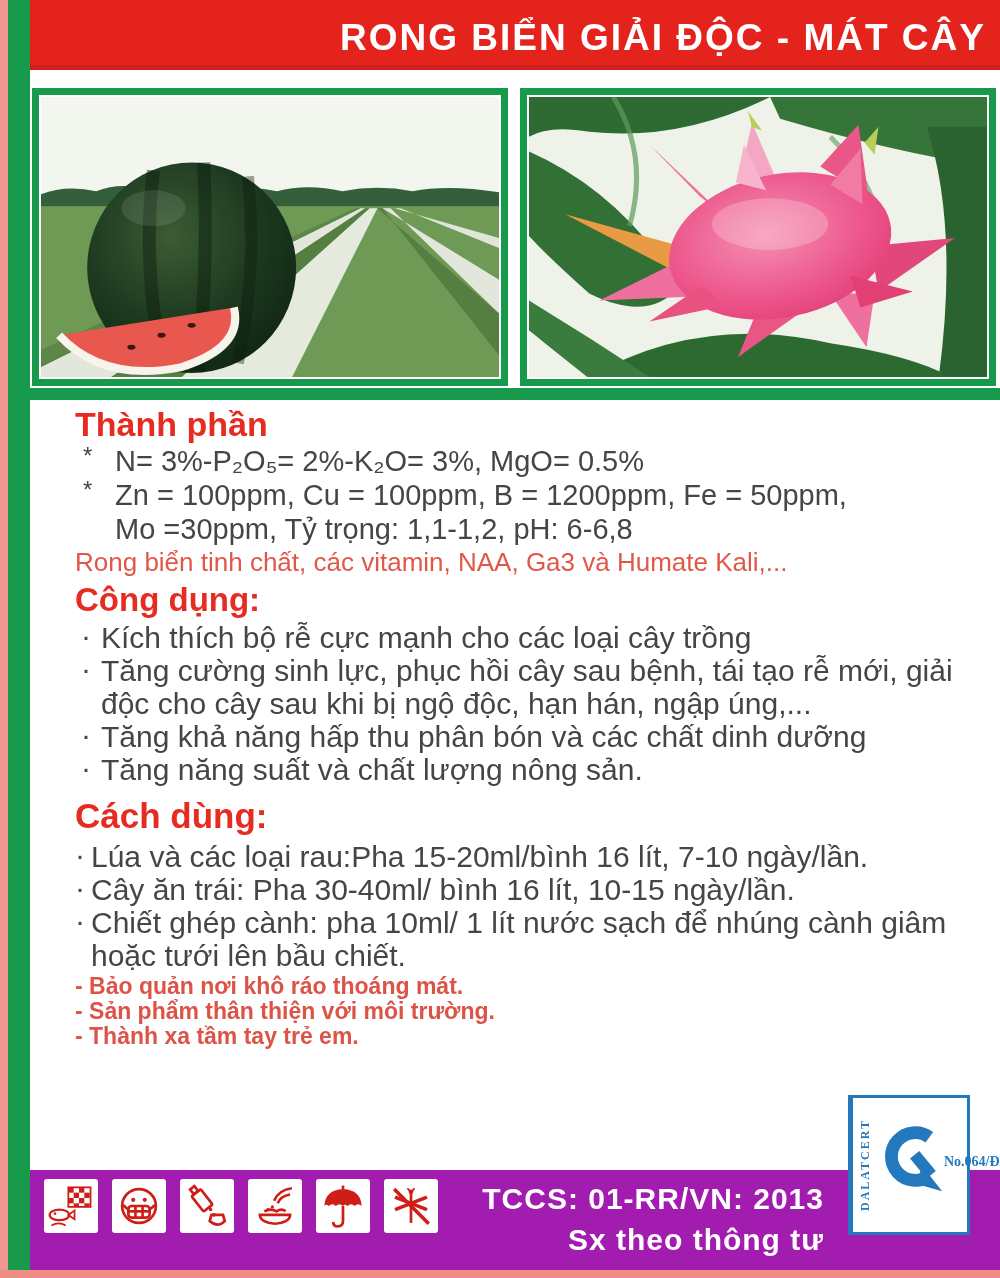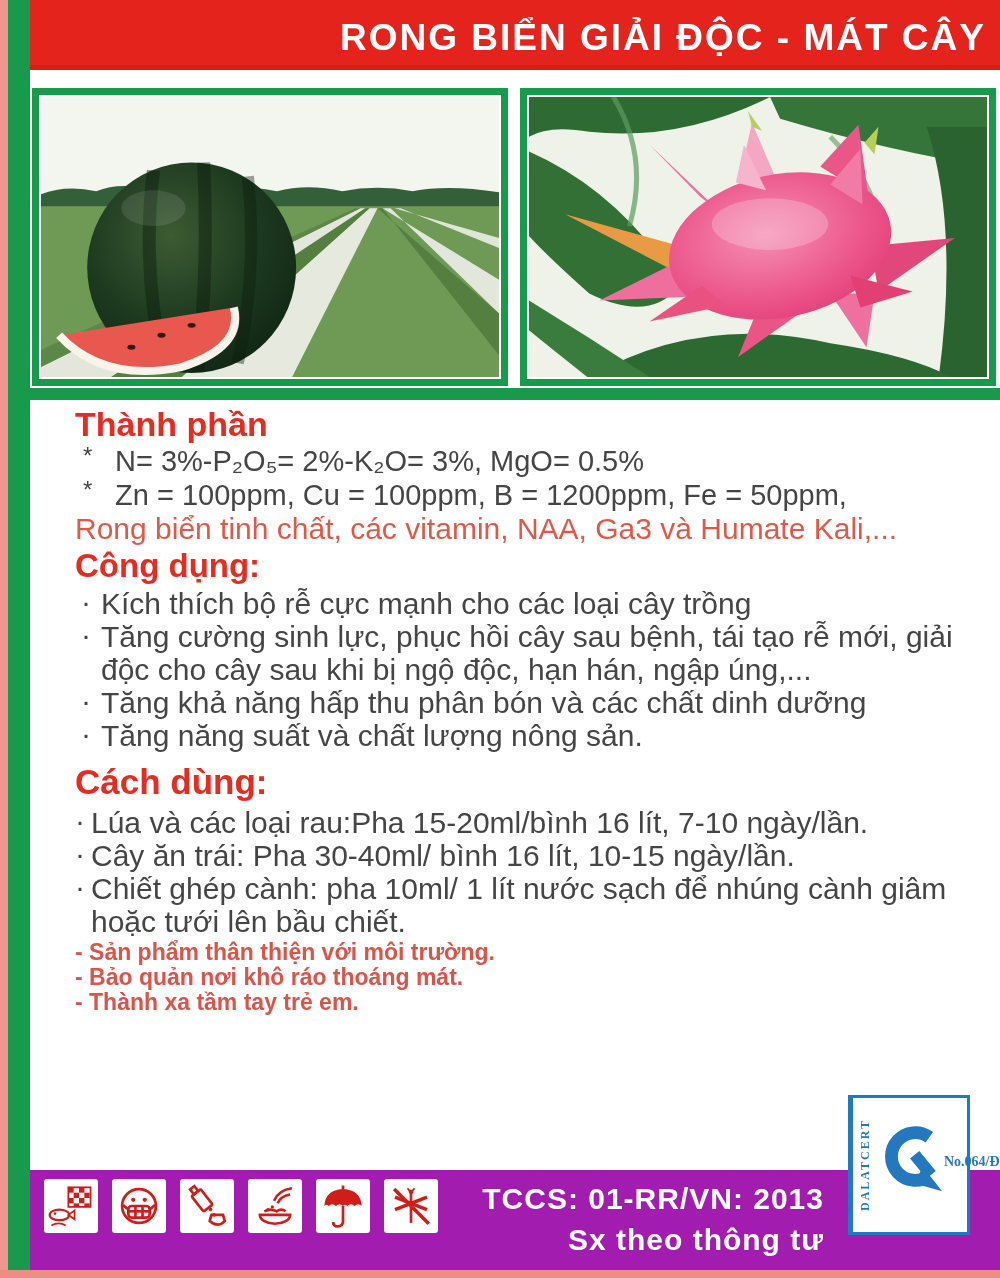--- a/index.html
+++ b/index.html
@@ -19,21 +19,21 @@
   .photo{flex:1;height:298px;box-sizing:border-box;border:7px solid #179a4b;background:#ffffff;padding:2px;}
   .photo svg{width:100%;height:100%;display:block;}
   .green-divider{margin-top:2px;height:12px;background:#179a4b;}
   
   .body{height:775px;overflow:hidden;padding:2px 20px 0 45px;box-sizing:border-box;color:#454545;}
   .h-red{color:#e62b21;font-weight:bold;font-size:34px;line-height:40px;margin:2px 0 0 0;}
   .h-red.big{font-size:35px;line-height:44px;margin-top:8px;}
   .comp-line{position:relative;font-size:29px;line-height:34px;padding-left:40px;}
   .comp-line .star{position:absolute;left:8px;top:-5px;font-size:24px;color:#454545;}
   .h-navy{color:#38389a;font-weight:bold;font-size:28px;line-height:34px;margin:6px 0 0 0;}
-  .salmon{color:#e25848;font-size:30px;line-height:33px;}
+  .salmon{color:#e25848;font-size:26px;line-height:33px;}
   .blist{margin:2px 0 0 0;}
   .blist .item{position:relative;font-size:30px;line-height:33px;padding-left:26px;}
   .blist .item .dot{position:absolute;left:6px;top:-2px;color:#454545;}
   .clist .item{padding-left:16px;}
   .clist .item .dot{left:0px;}
   .note-blue{margin-top:4px;color:#2b9ed8;font-weight:bold;font-style:italic;font-size:29px;line-height:34px;}
   .warnings{margin-top:2px;}
   .warn{color:#dc5348;font-weight:bold;font-size:23px;line-height:25px;}
   
   .footer{height:100px;background:#a21caf;position:relative;display:flex;align-items:flex-start;padding-top:9px;box-sizing:border-box;}
@@ -143,20 +143,23 @@
     <main class="body">
       <div class="h-red">Thành phần</div>
       <div class="comp-line">
         <span class="star">*</span>
         <span>N= 3%-P₂O₅= 2%-K₂O= 3%, MgO= 0.5%</span>
       </div>
       <div class="comp-line">
         <span class="star">*</span>
         <span>Zn = 100ppm, Cu = 100ppm, B = 1200ppm, Fe = 50ppm,</span>
       </div>
+      <div class="comp-line">
+        <span>Mo =30ppm, Tỷ trọng: 1,1-1,2, pH: 6-6,8</span>
+      </div>
 
       <div class="salmon">Rong biển tinh chất, các vitamin, NAA, Ga3 và Humate Kali,...</div>
 
       <div class="h-red" style="font-size:33px;line-height:38px;">Công dụng:</div>
       <div class="blist">
         <div class="item">
           <span class="dot">·</span>
           <span>Kích thích bộ rễ cực mạnh cho các loại cây trồng</span>
         </div>
         <div class="item">
@@ -184,22 +187,22 @@
           <span>Cây ăn trái: Pha 30-40ml/ bình 16 lít, 10-15 ngày/lần.</span>
         </div>
         <div class="item">
           <span class="dot">·</span>
           <span>Chiết ghép cành: pha 10ml/ 1 lít nước sạch để nhúng cành giâm hoặc tưới lên bầu chiết.</span>
         </div>
       </div>
 
 
       <div class="warnings">
+        <div class="warn">- Bảo quản nơi khô ráo thoáng mát.</div>
         <div class="warn">- Sản phẩm thân thiện với môi trường.</div>
-        <div class="warn">- Bảo quản nơi khô ráo thoáng mát.</div>
         <div class="warn">- Thành xa tầm tay trẻ em.</div>
       </div>
     </main>
 
     <footer class="footer">
       <div class="picts">
         <div class="pict">
           <svg viewBox="0 0 54 54">
             <g stroke="#cf1d18" fill="none" stroke-width="2">
               <rect x="24" y="6" width="25" height="22"></rect>

